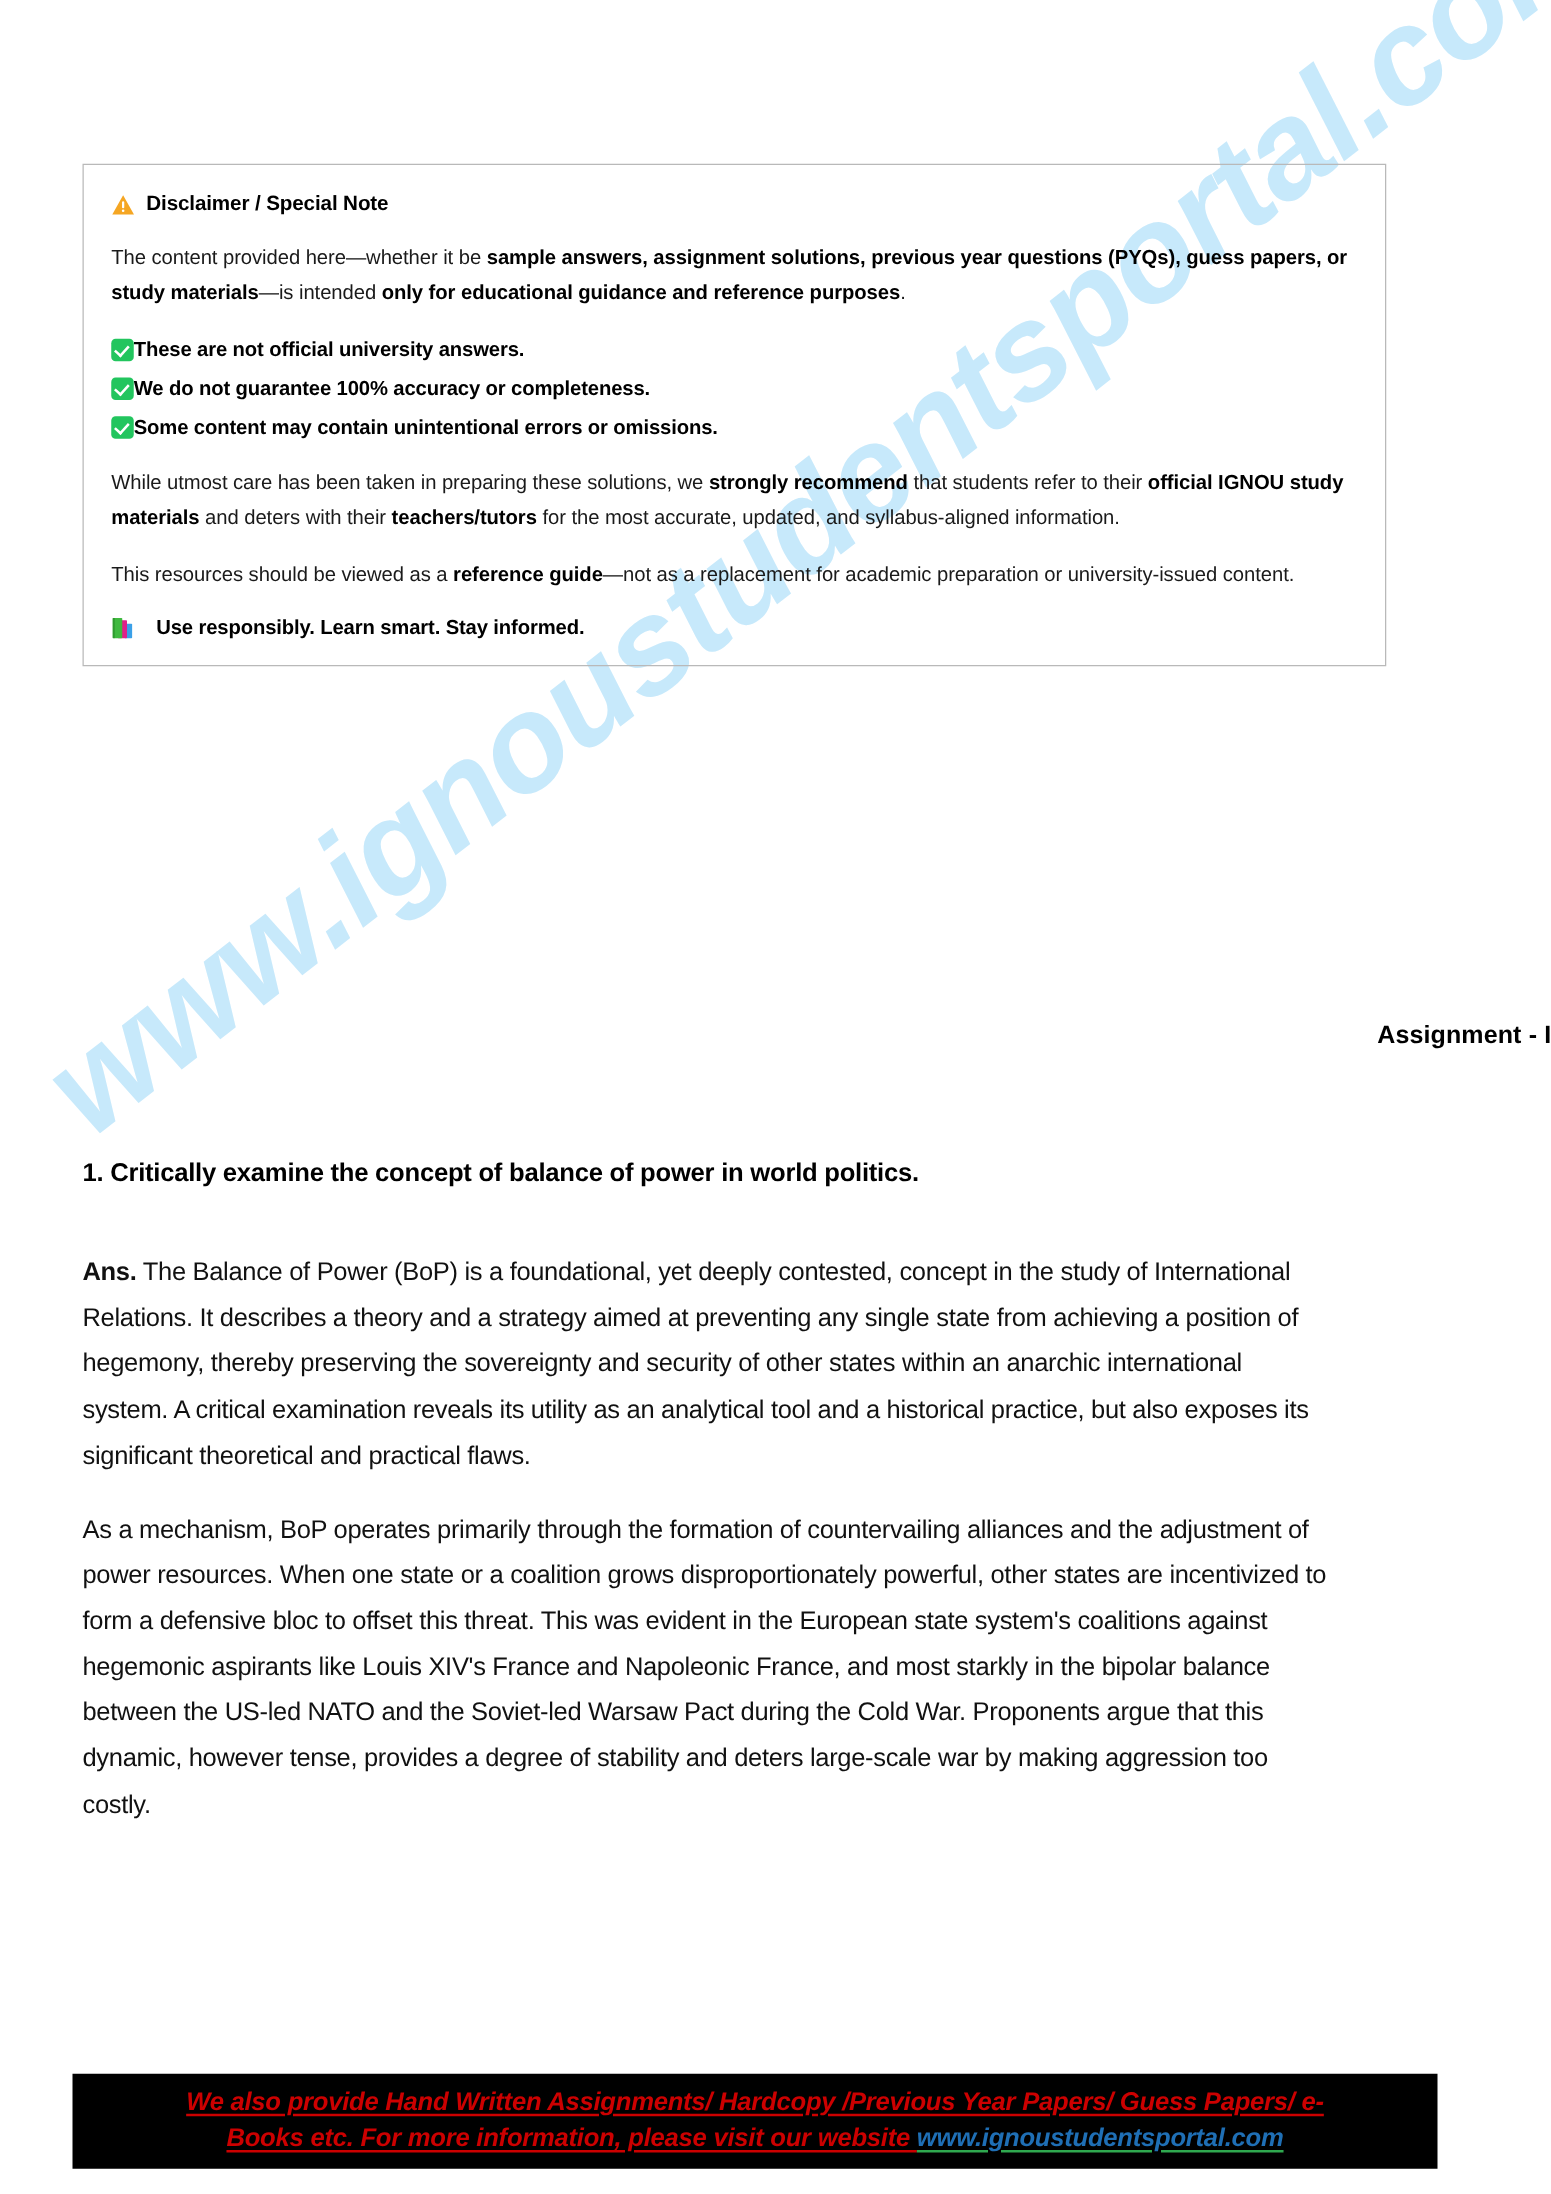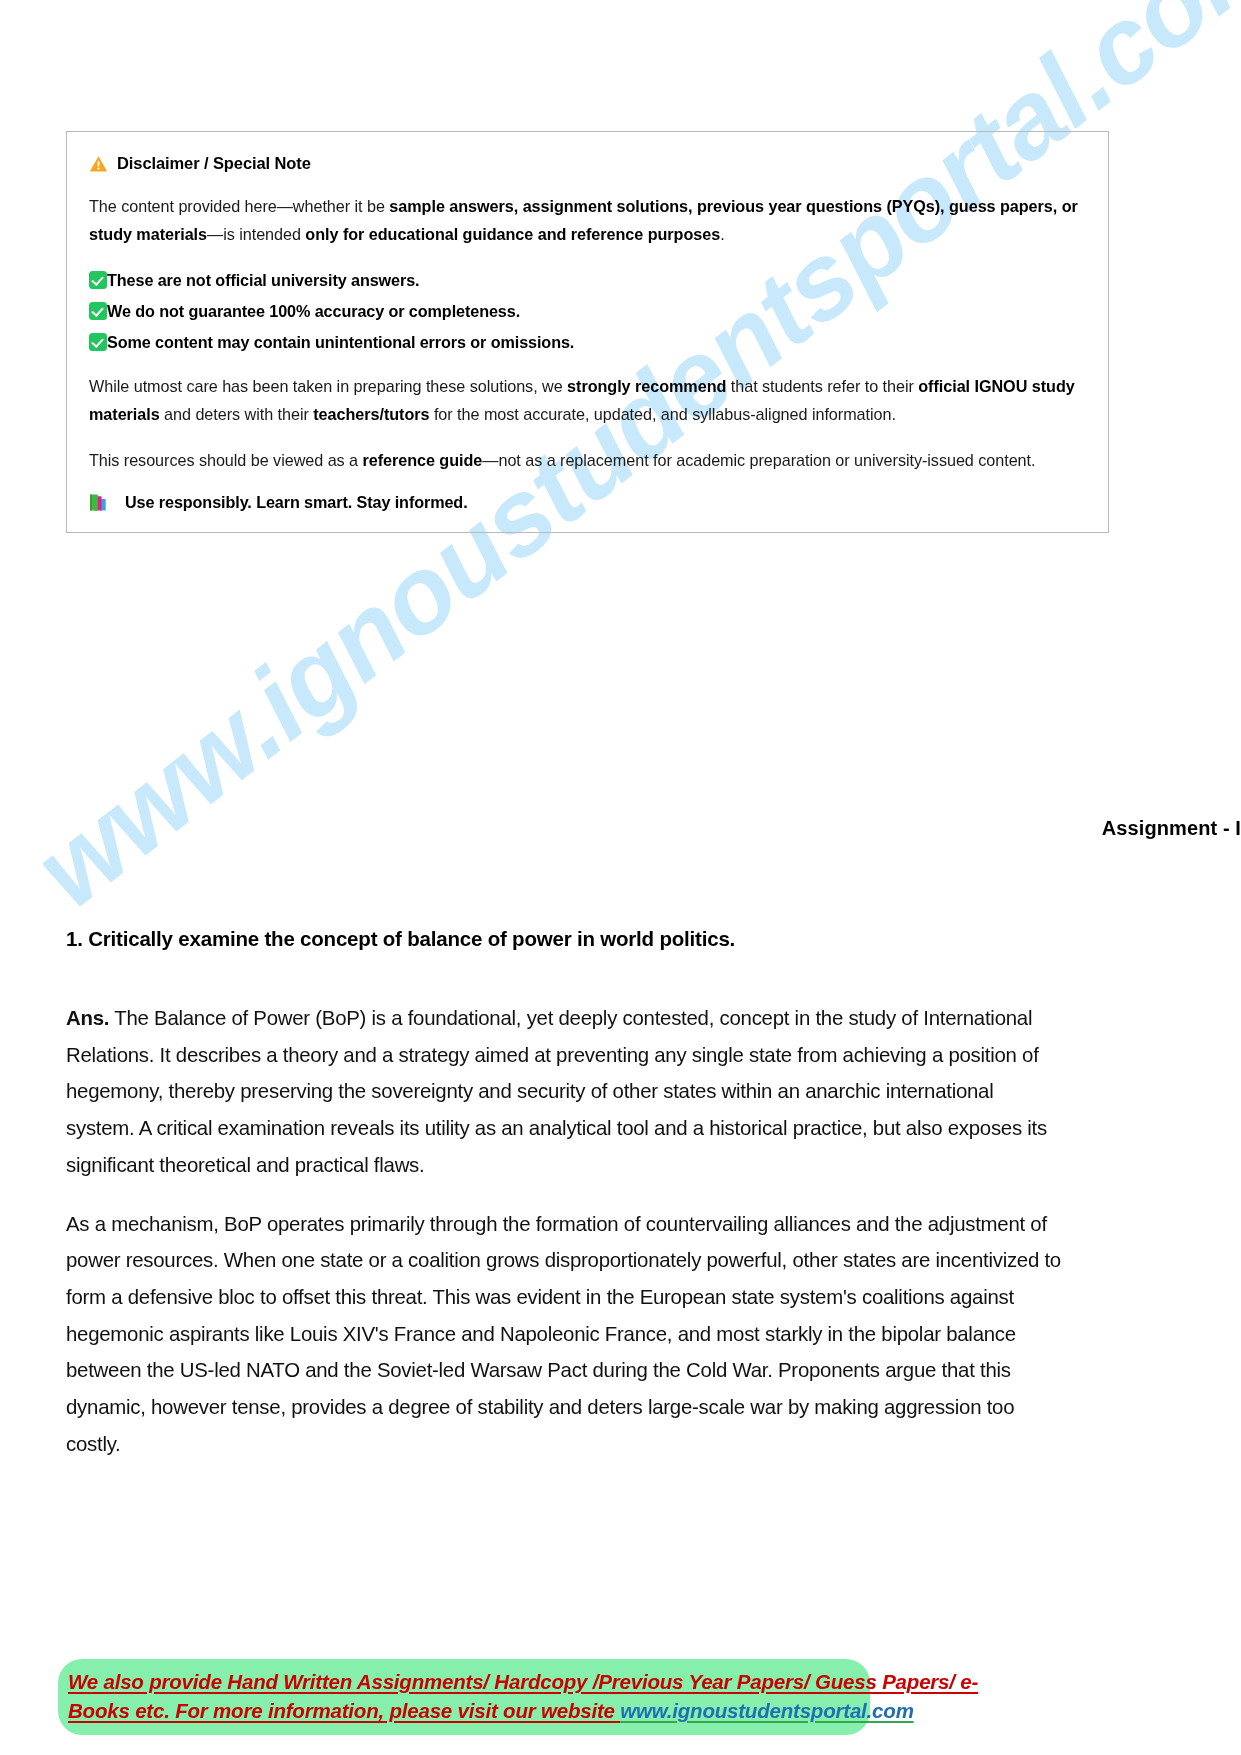--- a/index.html
+++ b/index.html
@@ -183,26 +183,25 @@
     color: #111111;
     text-align: left;
   }
   .answer-p b { font-weight: 700; }
 
   
   .footer-banner {
     position: absolute;
     left: 58px;
     top: 1659px;
-    width: 812px;
-    background: #86efac;
+    width: 1092px;
+    background: #000000;
     padding: 8px 10px 10px 10px;
     box-sizing: border-box;
     text-align: center;
-    border-radius: 24px;
   }
   .footer-line {
     font-size: 20.5px;
     font-weight: 700;
     font-style: italic;
     color: #cc0000;
     line-height: 1.42;
     letter-spacing: -0.2px;
     white-space: nowrap;
   }

